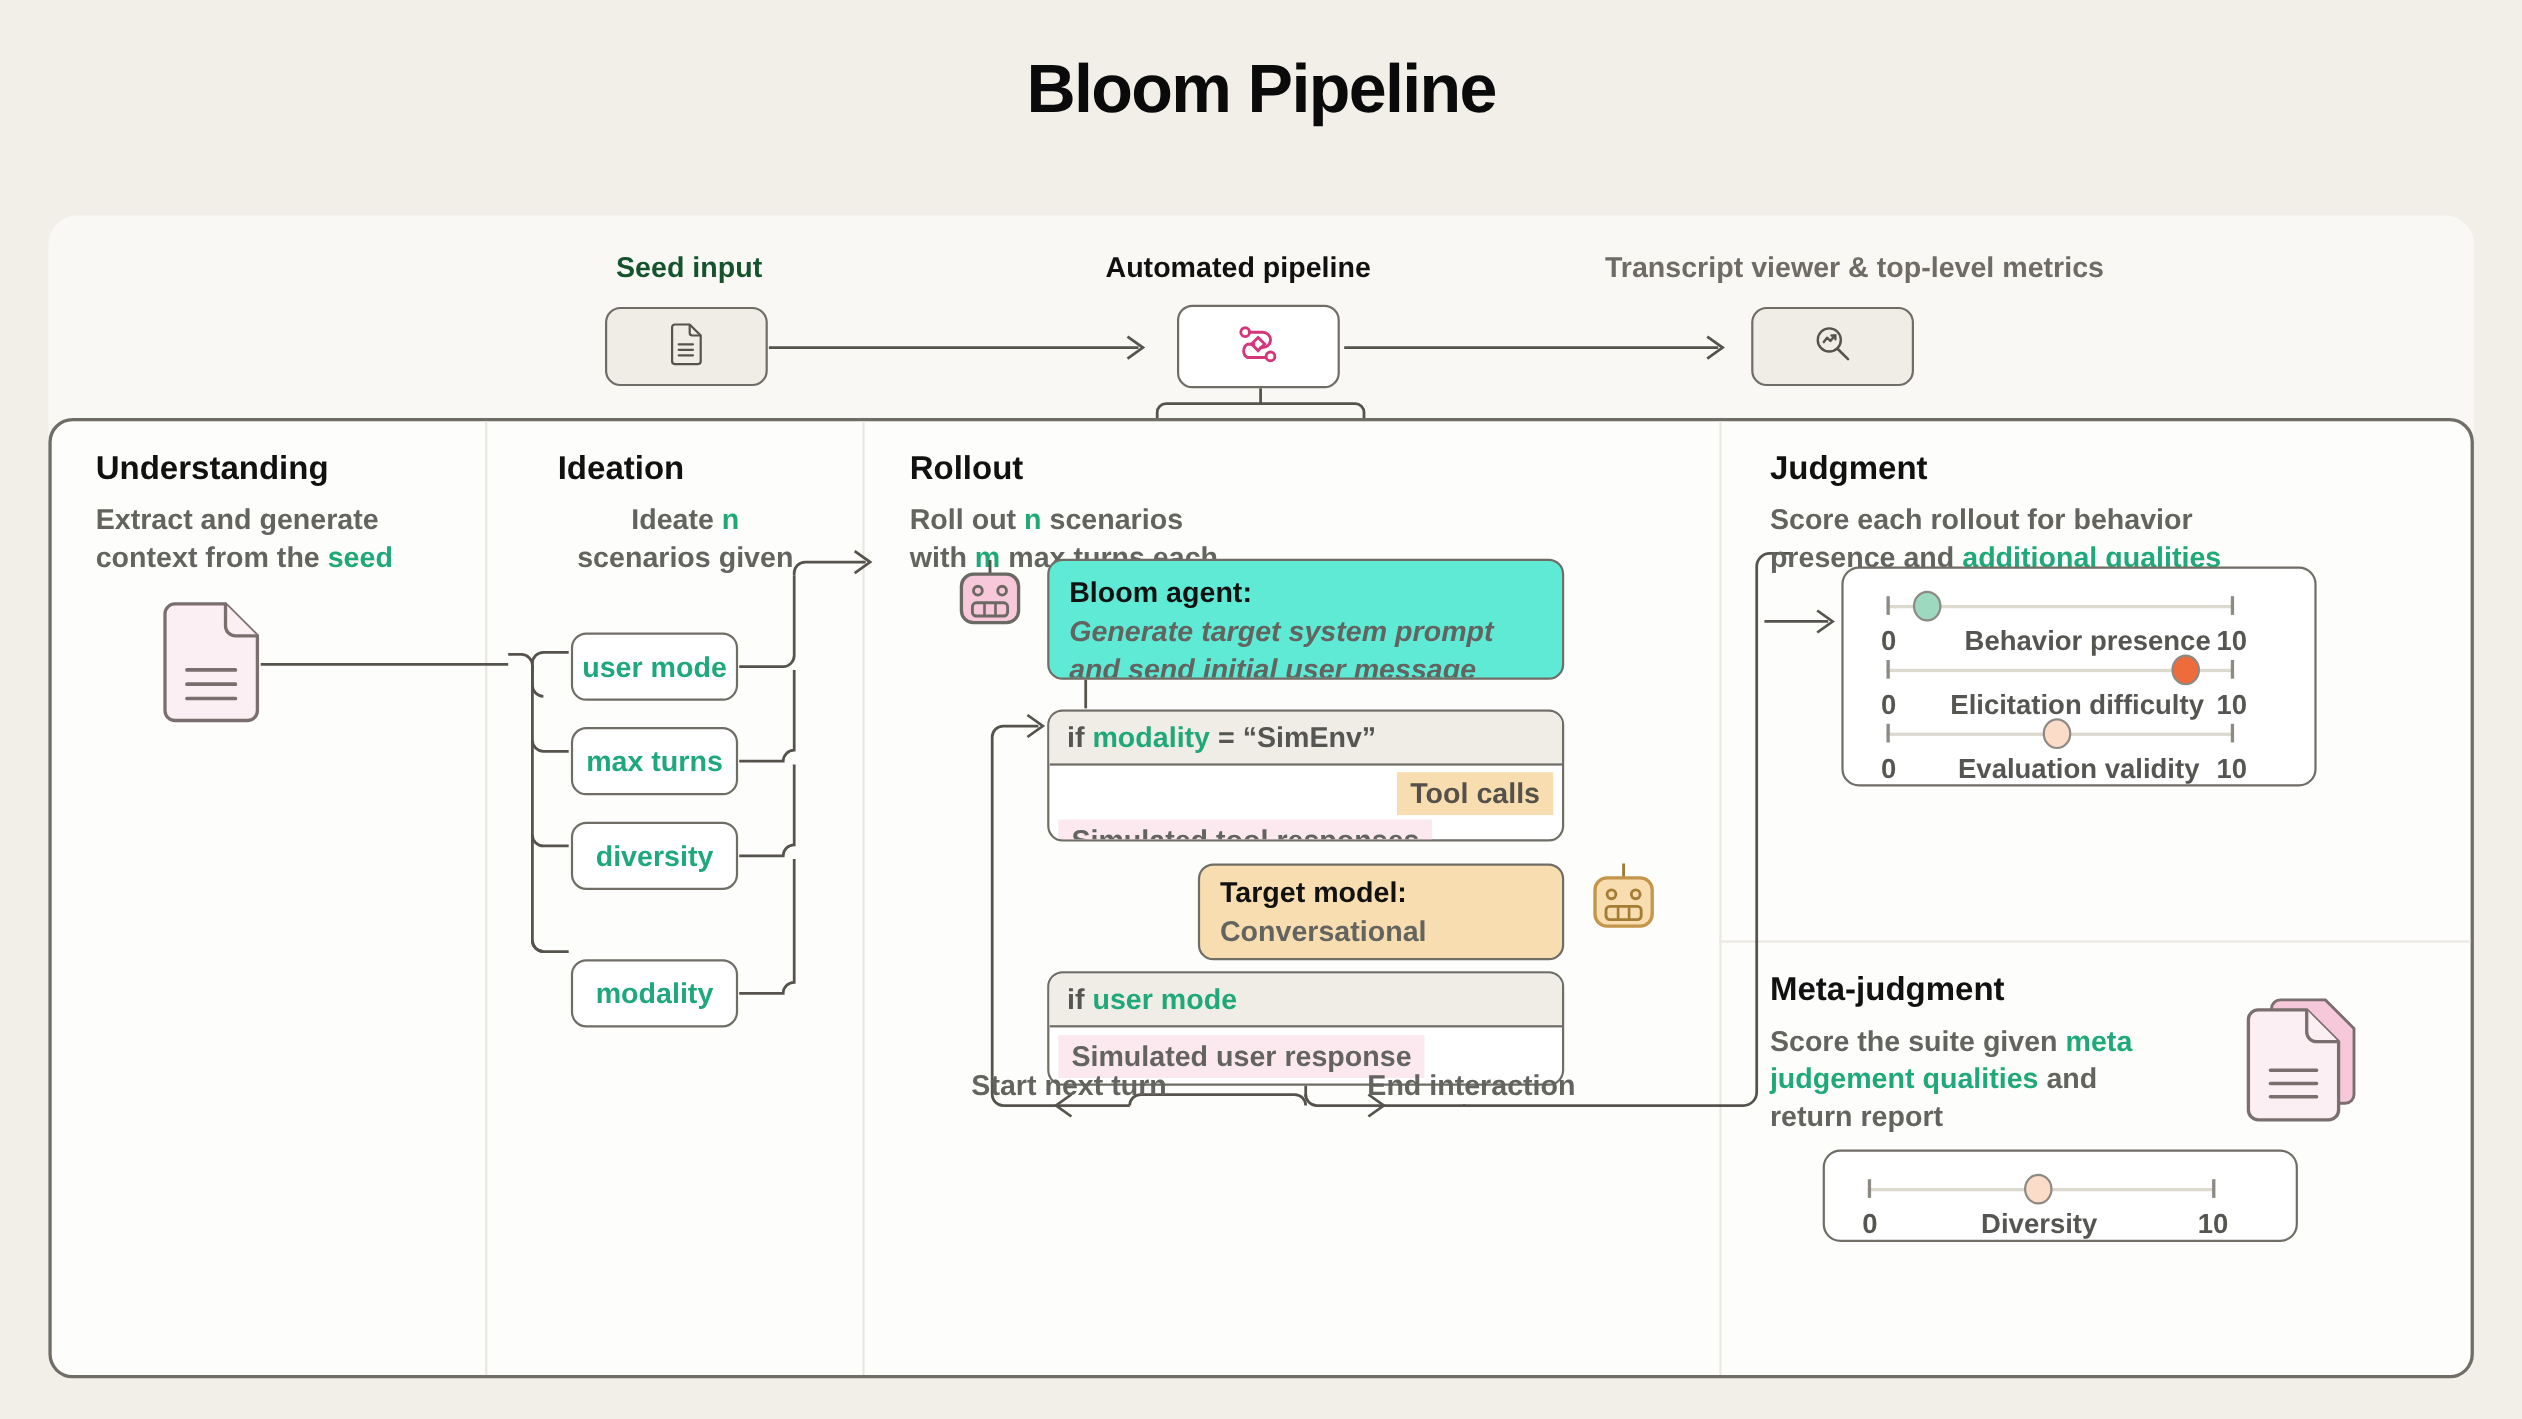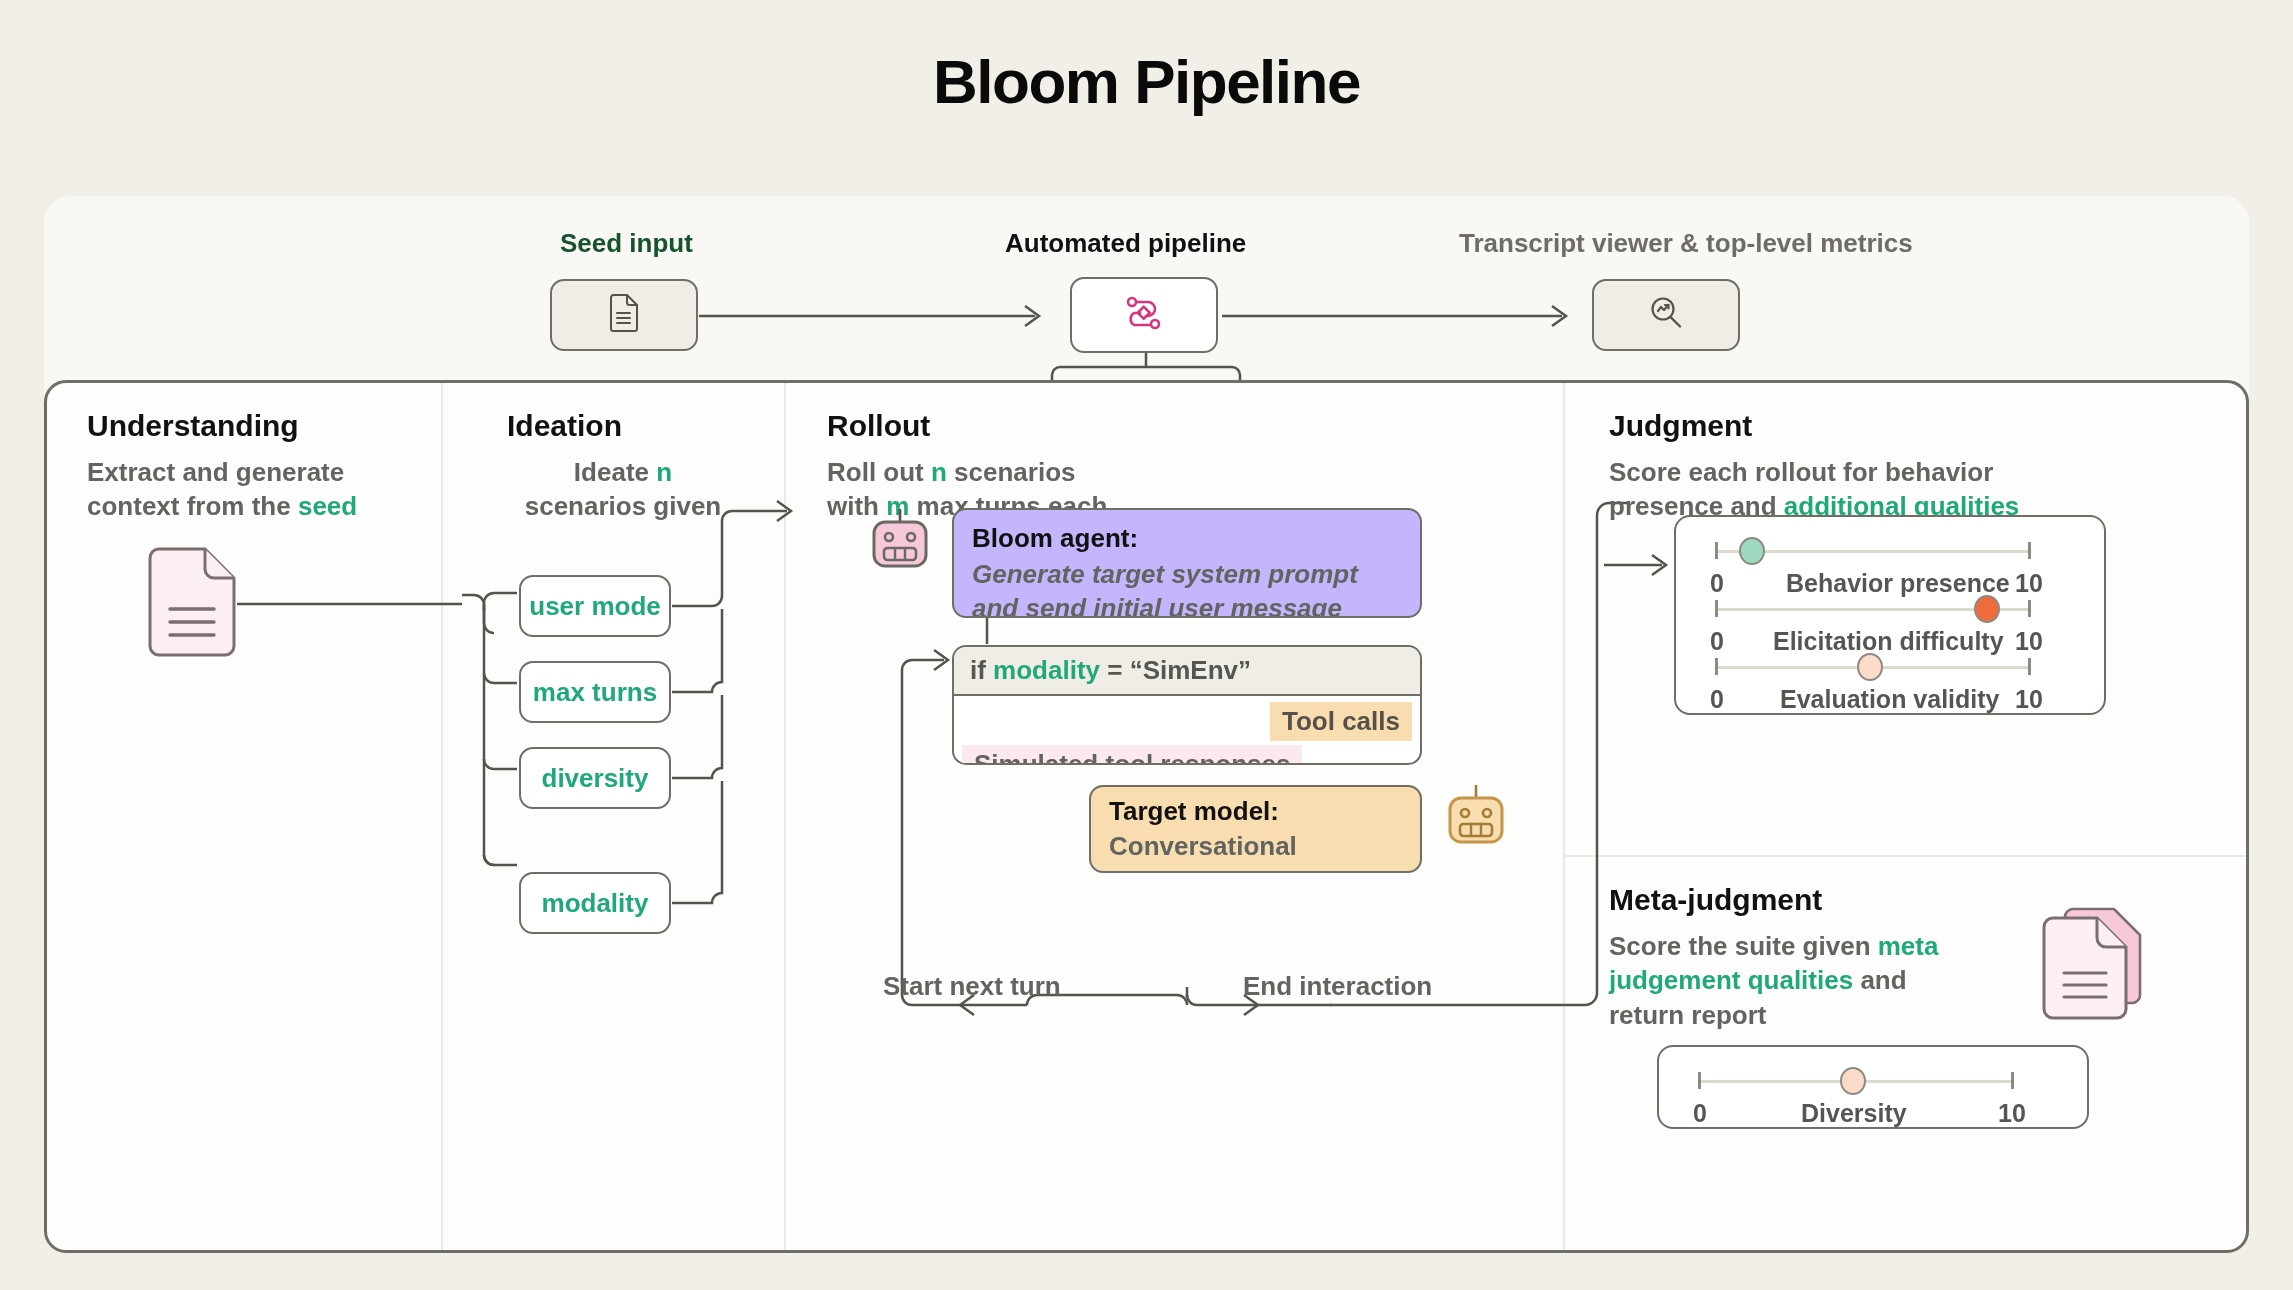--- a/index.html
+++ b/index.html
@@ -65,21 +65,21 @@
     background:#FFFFFF;
     display:flex; align-items:center; justify-content:center;
     font-size:26px; font-weight:bold; color:#1FA97A;
   }
   
   .rbox {
     position:absolute;
     border:2.5px solid #6F6D66; border-radius:14px;
     background:#FFFFFF; overflow:hidden;
   }
-  .rbox.pink { background:#c4b5fd; border-color:#6F6D66; }
+  .rbox.pink { background:#5eead4; border-color:#6F6D66; }
   .rbox.amber { background:#F7DDAF; border-color:#6F6D66; }
   .rbox-head {
     background:#EFEDE5; border-bottom:2.5px solid #6F6D66;
     font-size:26px; font-weight:bold; color:#555551;
     padding:8px 16px;
   }
   .rbox-title { font-size:26px; font-weight:bold; color:#111; }
   .rbox-body { font-size:26px; font-weight:bold; color:#636360; line-height:1.3; }
   .chip {
     display:inline-block; font-size:26px; font-weight:bold;
@@ -289,20 +289,28 @@
     <svg width="58" height="66" viewBox="0 0 58 66">
       <path d="M29 0 V13" stroke="#9E7B38" stroke-width="2.6"></path>
       <rect x="3" y="13" width="52" height="44" rx="11" fill="#F7DDAF" stroke="#C4964A" stroke-width="3"></rect>
       <circle cx="18" cy="28" r="4" fill="#F7DDAF" stroke="#A57C33" stroke-width="2.6"></circle>
       <circle cx="40" cy="28" r="4" fill="#F7DDAF" stroke="#A57C33" stroke-width="2.6"></circle>
       <rect x="13" y="39" width="32" height="12" rx="3.5" fill="#F7DDAF" stroke="#A57C33" stroke-width="2.6"></rect>
       <path d="M24 39 V51 M34 39 V51" stroke="#A57C33" stroke-width="2.4"></path>
     </svg>
   </span>
 
+  <div class="rbox" style="left:905px; top:500px; width:470px; height:104px;">
+    <div class="rbox-head">
+      <span>if </span><span class="grn">user mode</span>
+    </div>
+    <div style="padding:7px 0 0 8px;">
+      <span class="chip pink">Simulated user response</span>
+    </div>
+  </div>
 
   <svg style="position:absolute; left:845px; top:262px; width:560px; height:420px;">
 
     <path d="M10 95 V25 A10 10 0 0 1 20 15 H52" fill="none" stroke="#55534C" stroke-width="2.5"></path>
     <path d="M42 5 L56 15 L42 25" fill="none" stroke="#55534C" stroke-width="2.5"></path>
 
     <path d="M10 95 V350 A10 10 0 0 0 20 360 H135" fill="none" stroke="#55534C" stroke-width="2.5"></path>
 
     <path d="M82 350 L68 360 L82 370" fill="none" stroke="#55534C" stroke-width="2.5"></path>
 

